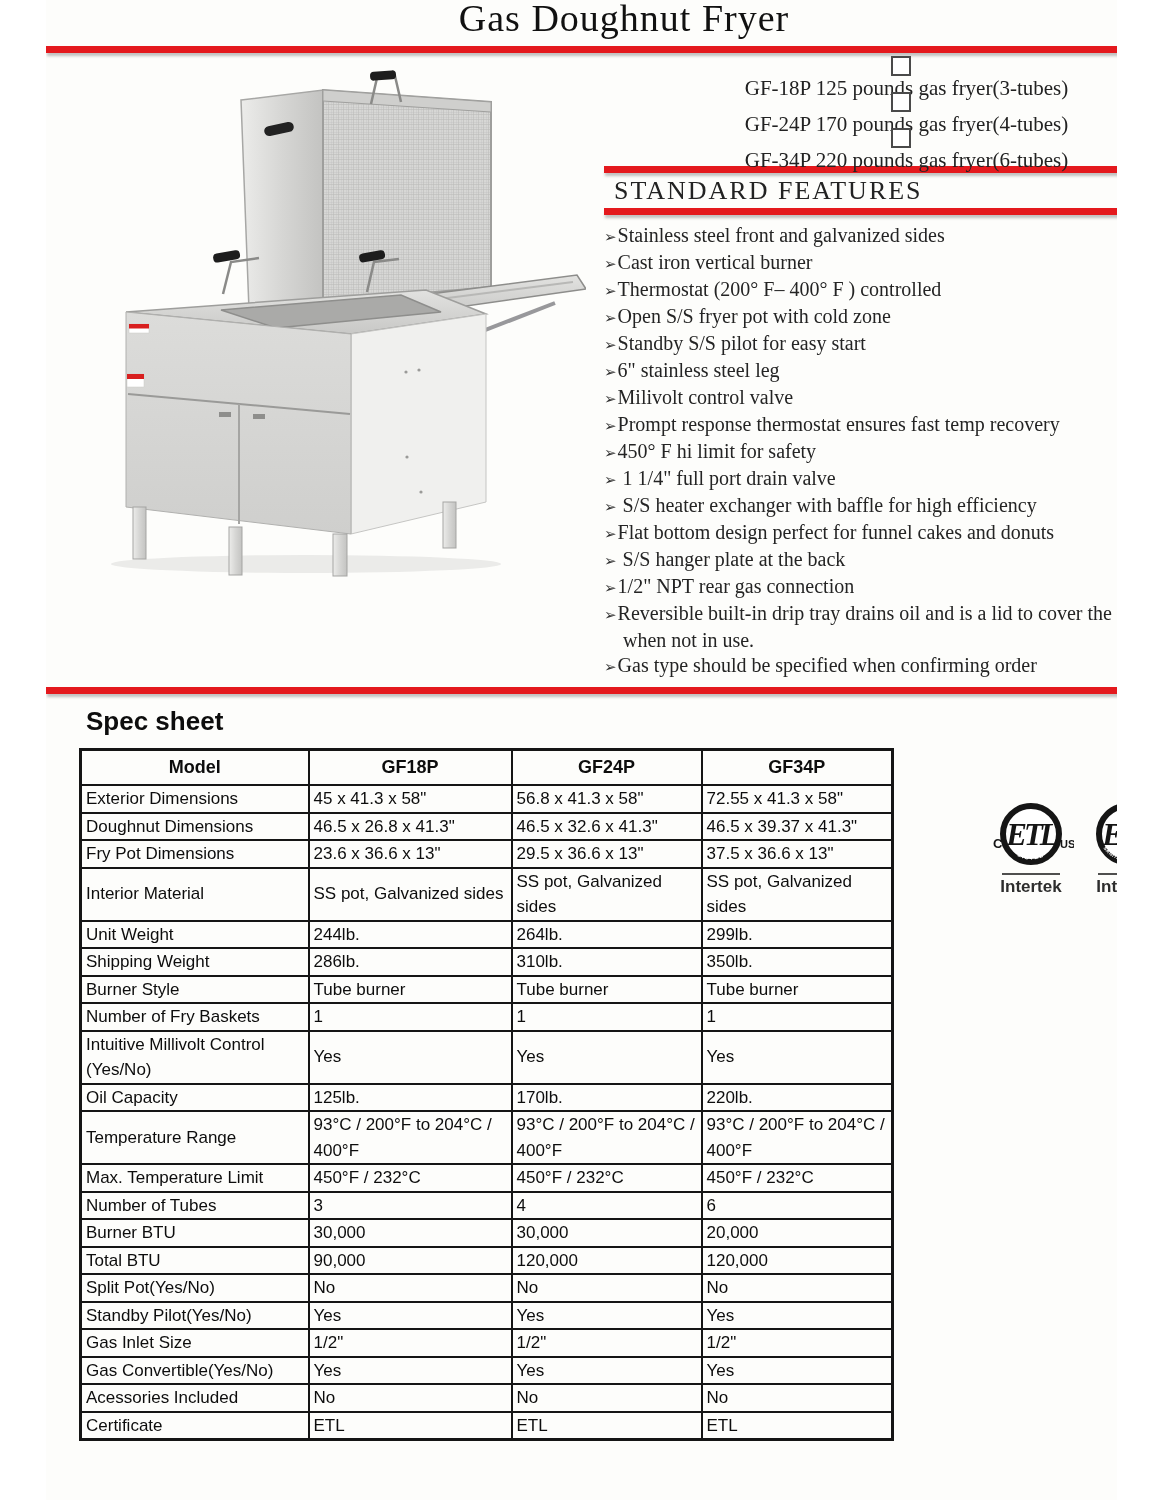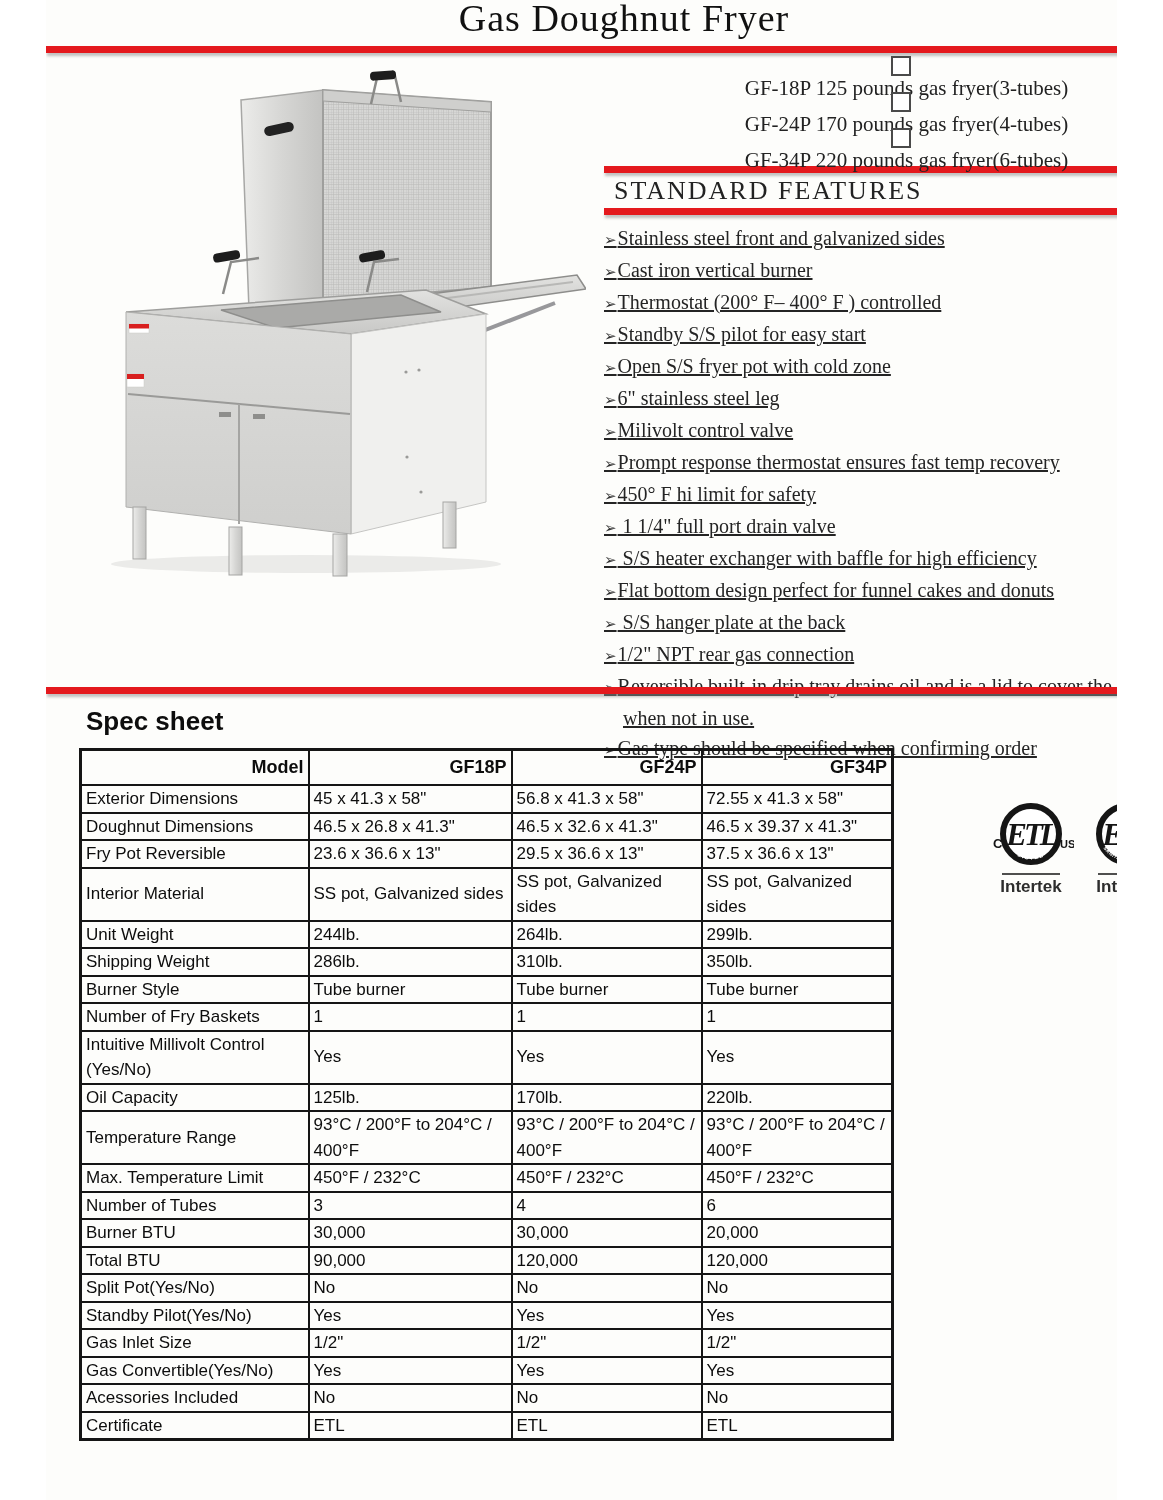--- a/index.html
+++ b/index.html
@@ -28,40 +28,40 @@
   .cbx{
     display:inline-block;width:16px;height:16px;border:2px solid #4a4a4a;
     margin-right:12px;flex:0 0 auto;background:#fff;
   }
   .features-header{margin-top:2px;}
   .features-header .hd{
     font-size:26px;letter-spacing:2px;color:#222;padding:3px 0 2px 10px;
   }
   .feature-list{margin-top:8px;width:545px;}
   .feature{
-    font-size:20px;line-height:30px;color:#242424;
-    padding-left:19px;text-indent:-19px;text-decoration:underline;
+    font-size:20px;line-height:25px;color:#242424;
+    padding-left:19px;text-indent:-19px;
   }
   .feature .bullet{font-family:"DejaVu Sans",sans-serif;font-size:15px;color:#333;margin-right:1px;}
   
   #spec-heading{
     position:absolute;left:40px;top:706px;
     font-family:"Liberation Sans",sans-serif;font-weight:bold;font-size:26px;color:#0d0d0d;
   }
   #spec-table{
     position:absolute;left:33px;top:748px;width:812px;
     border-collapse:collapse;table-layout:fixed;
     font-family:"Liberation Sans",sans-serif;font-size:17px;color:#0d0d0d;
     border:3px solid #151515;
   }
   #spec-table th,#spec-table td{
     border:2px solid #151515;padding:0 4px;vertical-align:middle;
     line-height:1.5;height:25px;overflow:hidden;
   }
-  #spec-table th{text-align:right;font-size:18px;height:33px;}
+  #spec-table th{text-align:center;font-size:18px;height:33px;}
   col.c-label{width:228px}col.c-1{width:203px}col.c-2{width:190px}col.c-3{width:191px}
   
   #certs{position:absolute;left:942px;top:797px;display:flex;gap:10px;}
 </style>
 </head>
 <body>
 
 <div id="page">
 
   <div class="doc-title">Gas Doughnut  Fryer</div>
@@ -169,23 +169,23 @@
     </div>
 
     <div class="feature-list">
 
         <div class="feature"><span class="bullet">➢</span><span>Stainless steel front and galvanized sides</span></div>
 
         <div class="feature"><span class="bullet">➢</span><span>Cast iron vertical burner</span></div>
 
         <div class="feature"><span class="bullet">➢</span><span>Thermostat (200° F– 400° F ) controlled</span></div>
 
+        <div class="feature"><span class="bullet">➢</span><span>Open S/S fryer pot with cold zone</span></div>
+
         <div class="feature"><span class="bullet">➢</span><span>Standby S/S pilot for easy start</span></div>
-
-        <div class="feature"><span class="bullet">➢</span><span>Open S/S fryer pot with cold zone</span></div>
 
         <div class="feature"><span class="bullet">➢</span><span>6" stainless steel leg</span></div>
 
         <div class="feature"><span class="bullet">➢</span><span>Milivolt control valve</span></div>
 
         <div class="feature"><span class="bullet">➢</span><span>Prompt response thermostat ensures fast temp recovery</span></div>
 
         <div class="feature"><span class="bullet">➢</span><span>450° F hi limit for safety</span></div>
 
         <div class="feature"><span class="bullet">➢</span><span> 1 1/4" full port drain valve</span></div>
@@ -233,21 +233,21 @@
         </tr>
 
         <tr>
           <td>Doughnut Dimensions</td>
           <td>46.5 x 26.8 x 41.3"</td>
           <td>46.5 x 32.6 x 41.3"</td>
           <td>46.5 x 39.37 x 41.3"</td>
         </tr>
 
         <tr>
-          <td>Fry Pot Reversible</td>
+          <td>Fry Pot Dimensions</td>
           <td>23.6 x 36.6 x 13"</td>
           <td>29.5 x 36.6 x 13"</td>
           <td>37.5 x 36.6 x 13"</td>
         </tr>
 
 
         <tr>
           <td>Interior Material</td>
           <td>SS pot, Galvanized sides</td>
           <td>SS pot, Galvanized sides</td>

